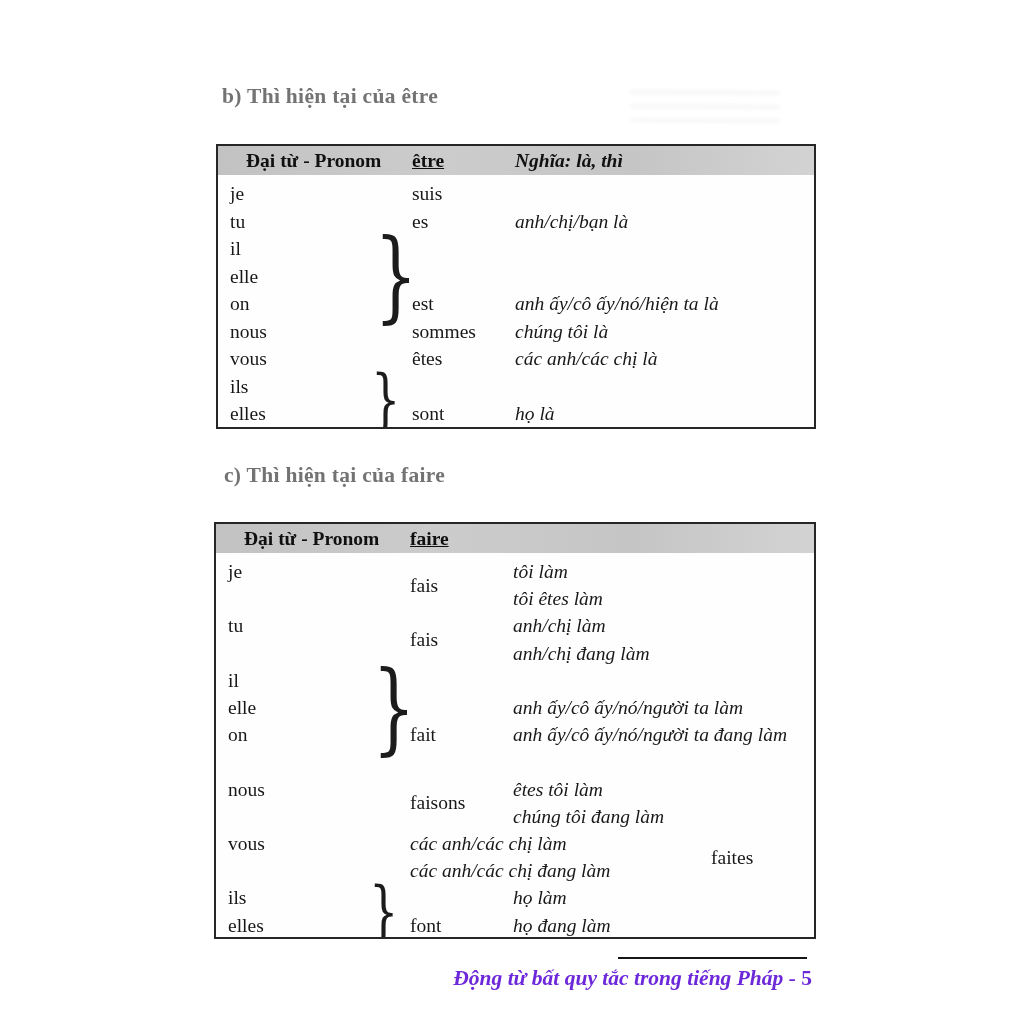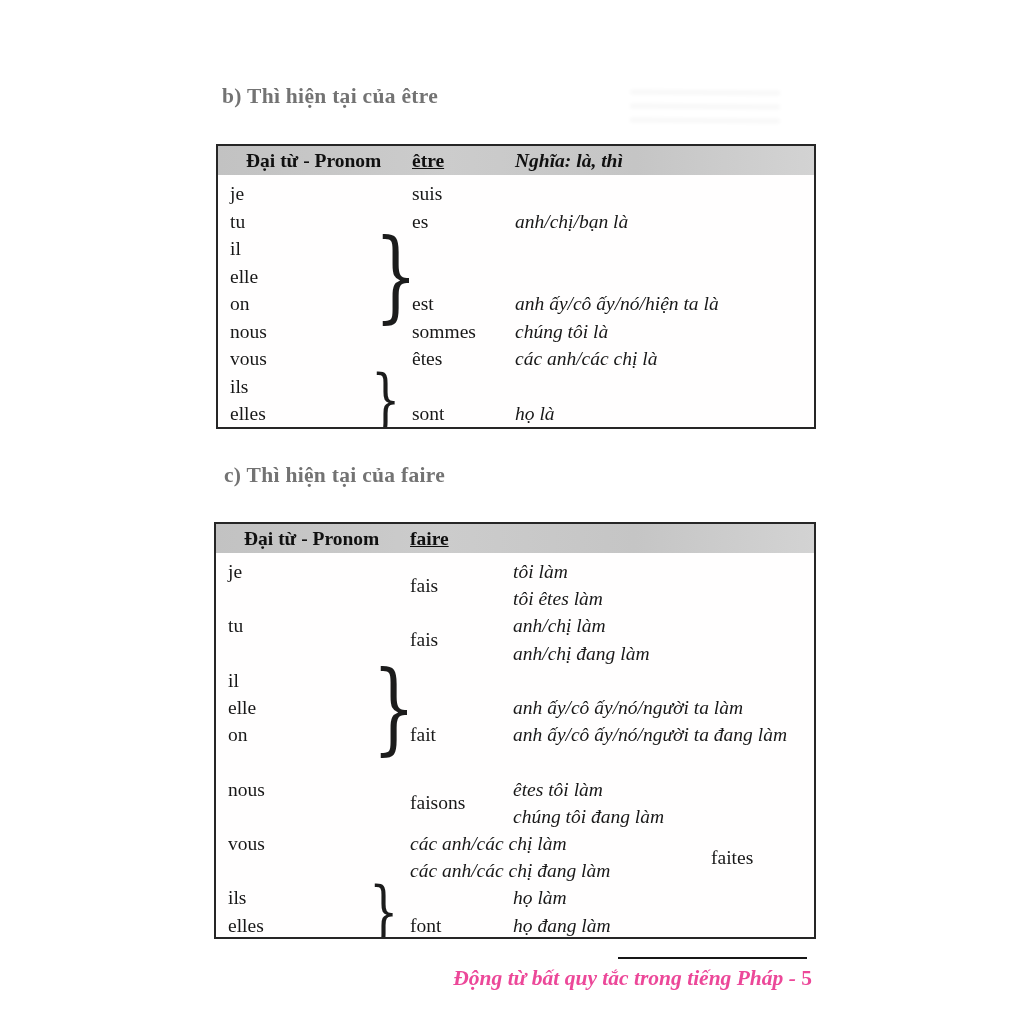--- a/index.html
+++ b/index.html
@@ -52,21 +52,21 @@
   .brace-3{font-size:100px;}
   .brace-2{font-size:68px;}
 
   
   .footer-divider{
     position:absolute;left:618px;top:957px;width:189px;height:0;
     border-top:2.5px solid #161616;
   }
   .page-footer{
     position:absolute;top:966px;right:212px;white-space:nowrap;
-    font-size:21.5px;font-style:italic;font-weight:600;color:#ec4899;
+    font-size:21.5px;font-style:italic;font-weight:600;color:#6d28d9;
   }
   .page-footer .pg{font-style:normal;font-weight:600;}
 
   
   .ghost{
     position:absolute;filter:blur(2px);opacity:.05;pointer-events:none;
     background:repeating-linear-gradient(0deg,#000 0 3px,transparent 3px 14px);
   }
   .g1{left:630px;top:88px;width:150px;height:34px;transform:rotate(.4deg);}
   .g2{left:560px;top:300px;width:170px;height:58px;}

